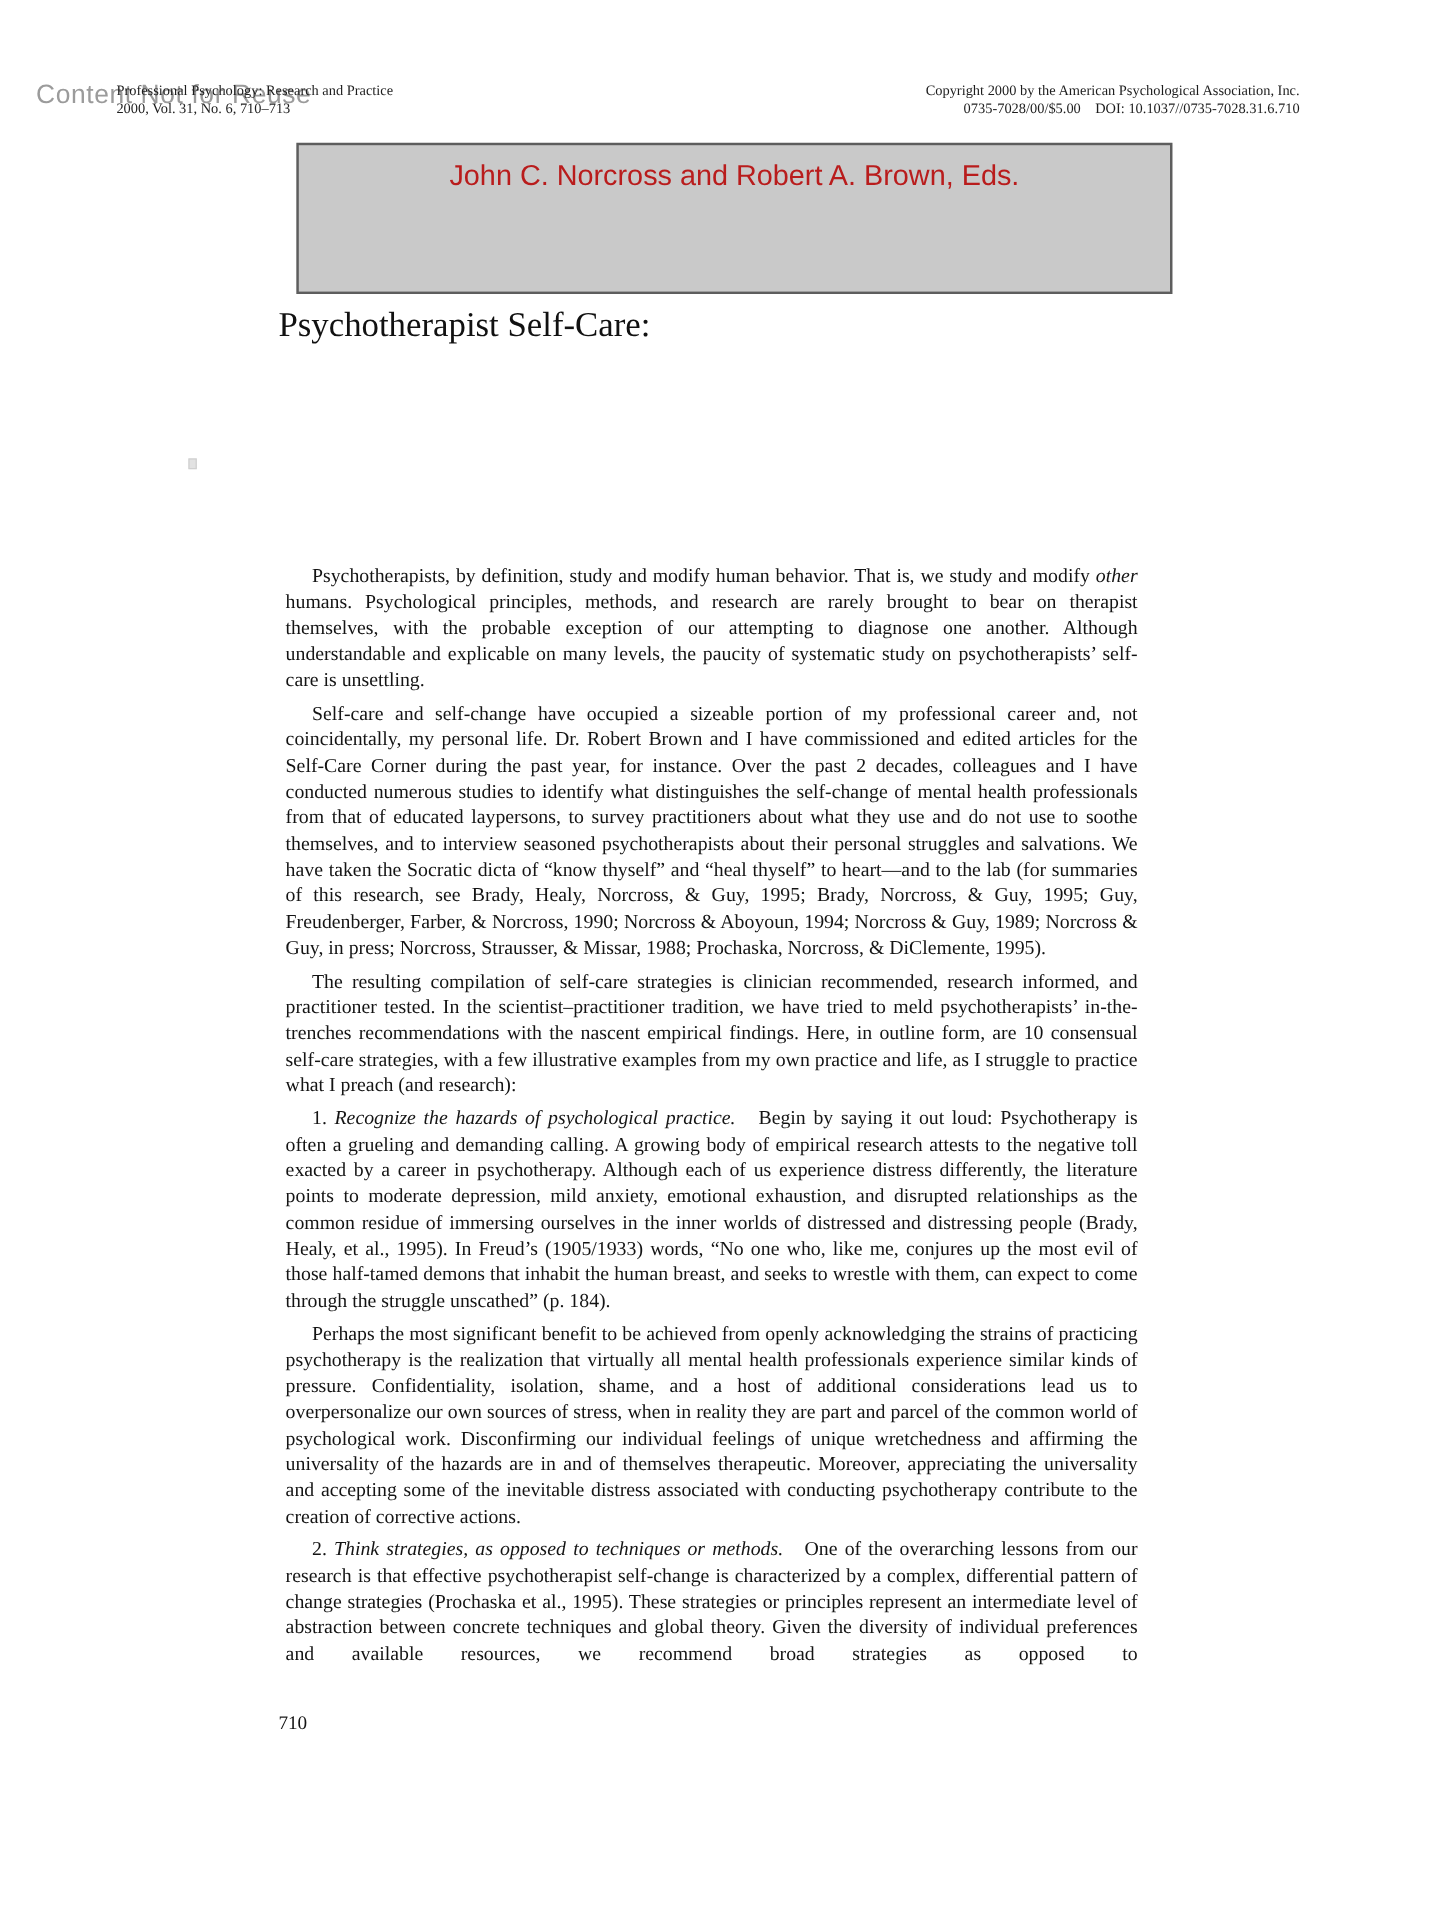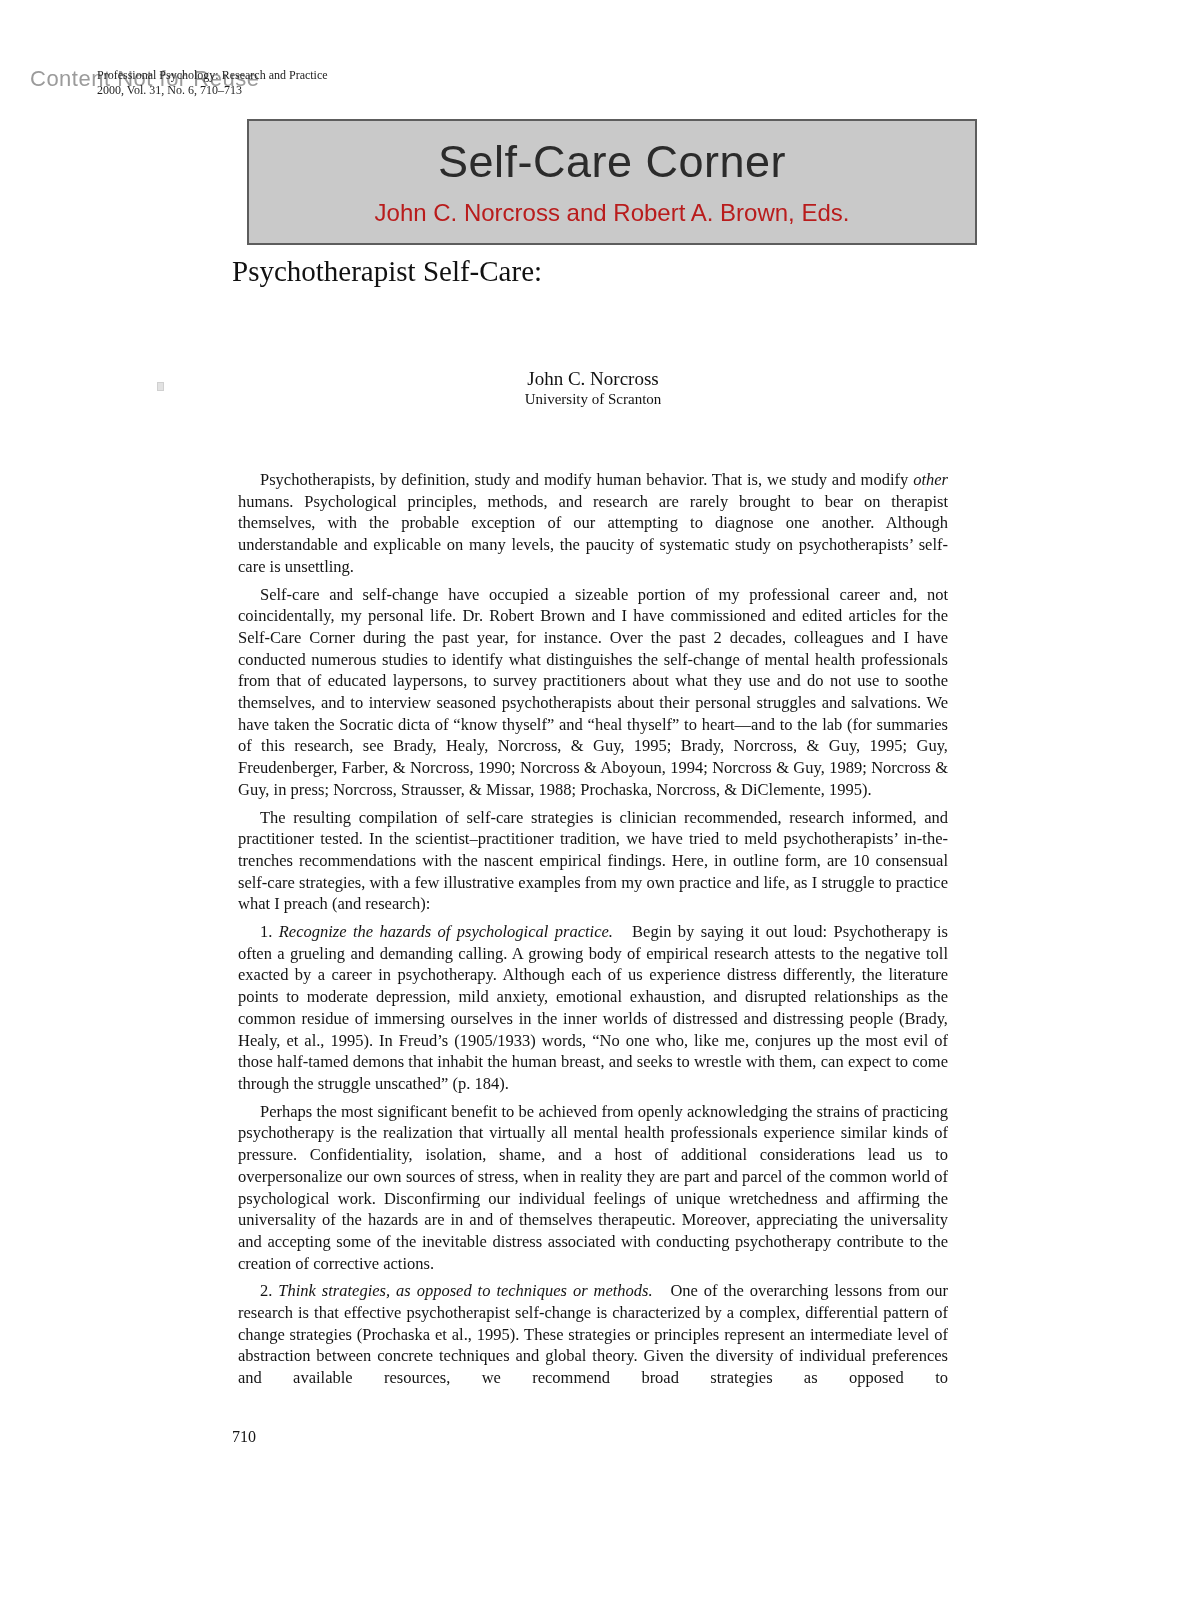--- a/index.html
+++ b/index.html
@@ -135,36 +135,35 @@
 
 <div class="page">
 
   <div class="watermark">Content Not for Reuse</div>
 
   <div class="journal-info">
     <div>Professional Psychology: Research and Practice</div>
     <div>2000, Vol. 31, No. 6, 710–713</div>
   </div>
 
+  <div class="copyright-info">
+    <div>Copyright 2000 by the American Psychological Association, Inc.</div>
+    <div>0735-7028/00/$5.00  DOI: 10.1037//0735-7028.31.6.710</div>
+  </div>
 
   <div class="banner" style="background: rgb(201, 201, 201); border-color: rgb(93, 93, 93);">
-    <div class="banner-title">Self-Care Corner</div>
     <div class="banner-editors">John C. Norcross and Robert A. Brown, Eds.</div>
   </div>
 
   <div class="scan-artifact"></div>
 
   <div class="article-title">
     <div>Psychotherapist Self-Care:</div>
   </div>
 
-  <div class="byline">
-    <div class="author">John C. Norcross</div>
-    <div class="affiliation">University of Scranton</div>
-  </div>
 
   <div class="article-body">
       <p><span>Psychotherapists, by definition, study and modify human behavior. That is, we study and modify </span><i>other</i><span> humans. Psychological principles, methods, and research are rarely brought to bear on therapist themselves, with the probable exception of our attempting to diagnose one another. Although understandable and explicable on many levels, the paucity of systematic study on psychotherapists’ self-care is unsettling.</span></p>
       <p><span>Self-care and self-change have occupied a sizeable portion of my professional career and, not coincidentally, my personal life. Dr. Robert Brown and I have commissioned and edited articles for the Self-Care Corner during the past year, for instance. Over the past 2 decades, colleagues and I have conducted numerous studies to identify what distinguishes the self-change of mental health professionals from that of educated laypersons, to survey practitioners about what they use and do not use to soothe themselves, and to interview seasoned psychotherapists about their personal struggles and salvations. We have taken the Socratic dicta of “know thyself” and “heal thyself” to heart—and to the lab (for summaries of this research, see Brady, Healy, Norcross, &amp; Guy, 1995; Brady, Norcross, &amp; Guy, 1995; Guy, Freudenberger, Farber, &amp; Norcross, 1990; Norcross &amp; Aboyoun, 1994; Norcross &amp; Guy, 1989; Norcross &amp; Guy, in press; Norcross, Strausser, &amp; Missar, 1988; Prochaska, Norcross, &amp; DiClemente, 1995).</span></p>
       <p><span>The resulting compilation of self-care strategies is clinician recommended, research informed, and practitioner tested. In the scientist–practitioner tradition, we have tried to meld psychotherapists’ in-the-trenches recommendations with the nascent empirical findings. Here, in outline form, are 10 consensual self-care strategies, with a few illustrative examples from my own practice and life, as I struggle to practice what I preach (and research):</span></p>
       <p><span>1. </span><i>Recognize the hazards of psychological practice.</i><span>&nbsp;&nbsp; Begin by saying it out loud: Psychotherapy is often a grueling and demanding calling. A growing body of empirical research attests to the negative toll exacted by a career in psychotherapy. Although each of us experience distress differently, the literature points to moderate depression, mild anxiety, emotional exhaustion, and disrupted relationships as the common residue of immersing ourselves in the inner worlds of distressed and distressing people (Brady, Healy, et al., 1995). In Freud’s (1905/1933) words, “No one who, like me, conjures up the most evil of those half-tamed demons that inhabit the human breast, and seeks to wrestle with them, can expect to come through the struggle unscathed” (p. 184).</span></p>
       <p><span>Perhaps the most significant benefit to be achieved from openly acknowledging the strains of practicing psychotherapy is the realization that virtually all mental health professionals experience similar kinds of pressure. Confidentiality, isolation, shame, and a host of additional considerations lead us to overpersonalize our own sources of stress, when in reality they are part and parcel of the common world of psychological work. Disconfirming our individual feelings of unique wretchedness and affirming the universality of the hazards are in and of themselves therapeutic. Moreover, appreciating the universality and accepting some of the inevitable distress associated with conducting psychotherapy contribute to the creation of corrective actions.</span></p>
       <p class="cont"><span>2. </span><i>Think strategies, as opposed to techniques or methods.</i><span>&nbsp;&nbsp; One of the overarching lessons from our research is that effective psychotherapist self-change is characterized by a complex, differential pattern of change strategies (Prochaska et al., 1995). These strategies or principles represent an intermediate level of abstraction between concrete techniques and global theory. Given the diversity of individual preferences and available resources, we recommend broad strategies as opposed to</span></p>
     </div>
 

